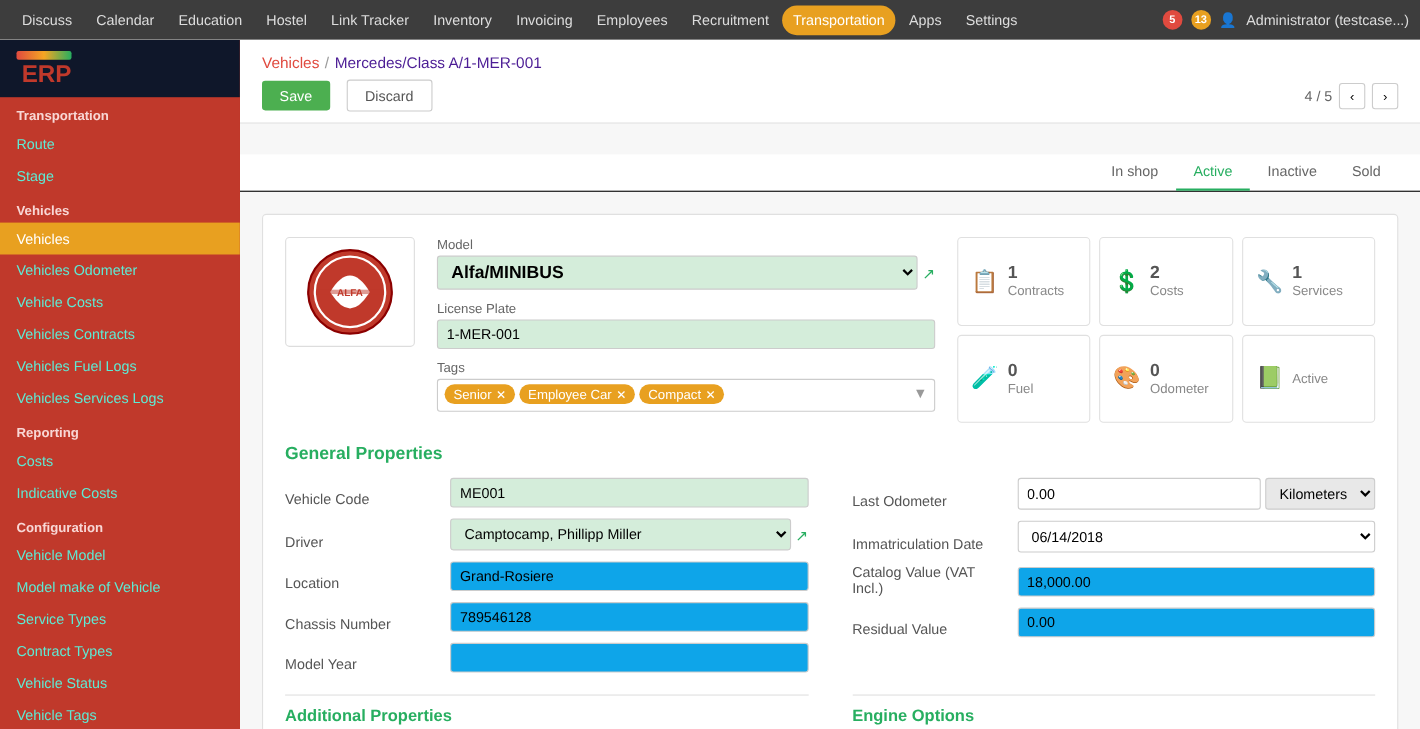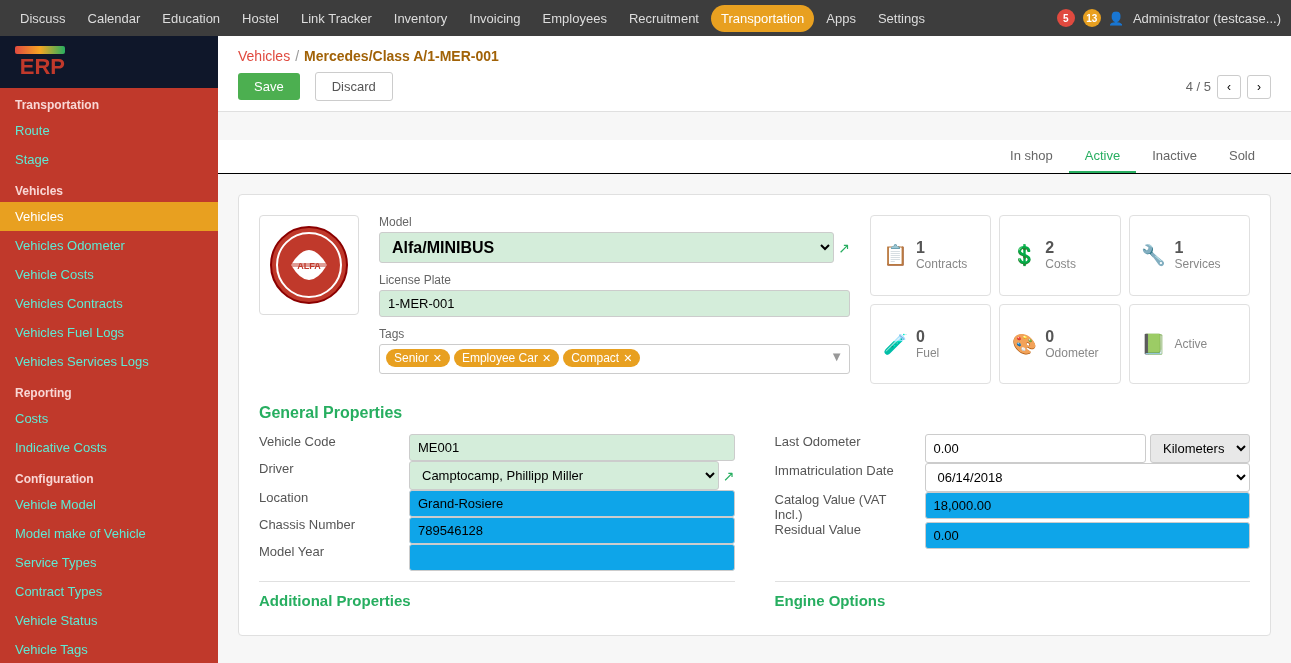--- a/index.html
+++ b/index.html
@@ -120,21 +120,21 @@
     }
     .breadcrumb {
       display: flex;
       align-items: center;
       gap: 5px;
       font-size: 14px;
       margin-bottom: 8px;
     }
     .breadcrumb-link { color: #e04a3f; cursor: pointer; }
     .breadcrumb-sep { color: #999; }
-    .breadcrumb-current { color: #a16207; font-weight: 700; }
+    .breadcrumb-current { color: #4c1d95; font-weight: 400; }
     .toolbar {
       display: flex;
       align-items: center;
       gap: 15px;
       padding-bottom: 10px;
     }
     .btn-save {
       background: #4caf50;
       color: #fff;
       border: none;
@@ -205,21 +205,21 @@
       padding: 20px;
     }
 
     
     .form-top {
       display: flex;
       gap: 20px;
       margin-bottom: 20px;
     }
     .vehicle-logo {
-      width: 100px;
+      width: 118px;
       height: 100px;
       border: 1px solid #ddd;
       border-radius: 4px;
       display: flex;
       align-items: center;
       justify-content: center;
       background: #fff;
       flex-shrink: 0;
     }
     .vehicle-logo svg { width: 80px; height: 80px; }
@@ -318,21 +318,22 @@
     }
 
     
     .props-grid {
       display: grid;
       grid-template-columns: 1fr 1fr;
       gap: 0 40px;
     }
     .prop-row {
       display: flex;
-      align-items: flex-start;
+      align-items: flex-end;
+      margin-bottom: 10px;
       gap: 10px;
     }
     .prop-label {
       width: 140px;
       color: #555;
       font-size: 13px;
       flex-shrink: 0;
     }
     .prop-value {
       flex: 1;

